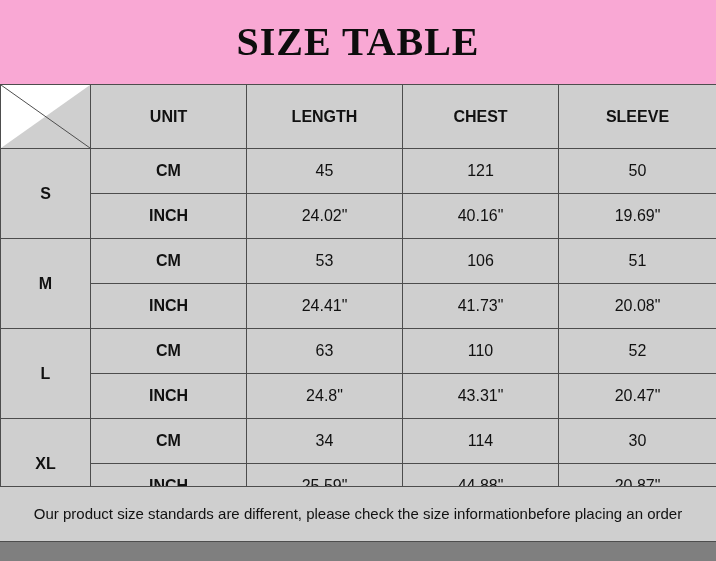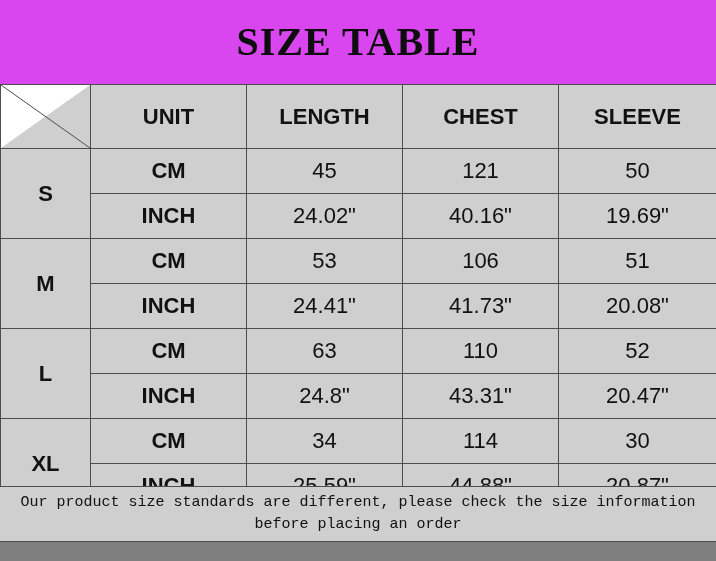--- a/index.html
+++ b/index.html
@@ -10,21 +10,21 @@
   body {
     width: 716px;
     height: 561px;
     font-family: "Liberation Sans", sans-serif;
     overflow: hidden;
   }
   .page {
     position: relative;
     width: 716px;
     height: 545px;
-    background: #d946ef;
+    background: #f9a8d4;
     box-sizing: border-box;
   }
   .title {
     position: absolute;
     top: 0;
     left: 0;
     width: 716px;
     height: 84px;
     line-height: 84px;
     text-align: center;
@@ -44,21 +44,21 @@
     border-collapse: collapse;
     width: 716px;
     table-layout: fixed;
     background: #cccccc;
   }
   table.size-table td {
     border: 1px solid #4d4d4d;
     text-align: center;
     vertical-align: middle;
     font-family: "Liberation Sans", sans-serif;
-    font-size: 22px;
+    font-size: 16px;
     color: #111111;
     background: #cfcfcf;
     padding: 0;
   }
   td.corner {
     background: #cfcfcf;
     position: relative;
     padding: 0;
   }
   td.corner .slash {
@@ -97,24 +97,24 @@
     position: absolute;
     left: 0;
     top: 486px;
     width: 716px;
     height: 56px;
     background: #cfcfcf;
     border-top: 1px solid #4d4d4d;
     border-bottom: 1px solid #4d4d4d;
     box-sizing: border-box;
     display: flex;
-    flex-direction: column;
+    flex-direction: row;
     align-items: center;
     justify-content: center;
-    font-family: Liberation Mono, monospace;
+    font-family: Liberation Sans, sans-serif;
     font-size: 15px;
     color: #111111;
     line-height: 22px;
     text-align: center;
   }
   .note span { display: block; }
   .footer-strip {
     position: absolute;
     left: 0;
     top: 542px;

